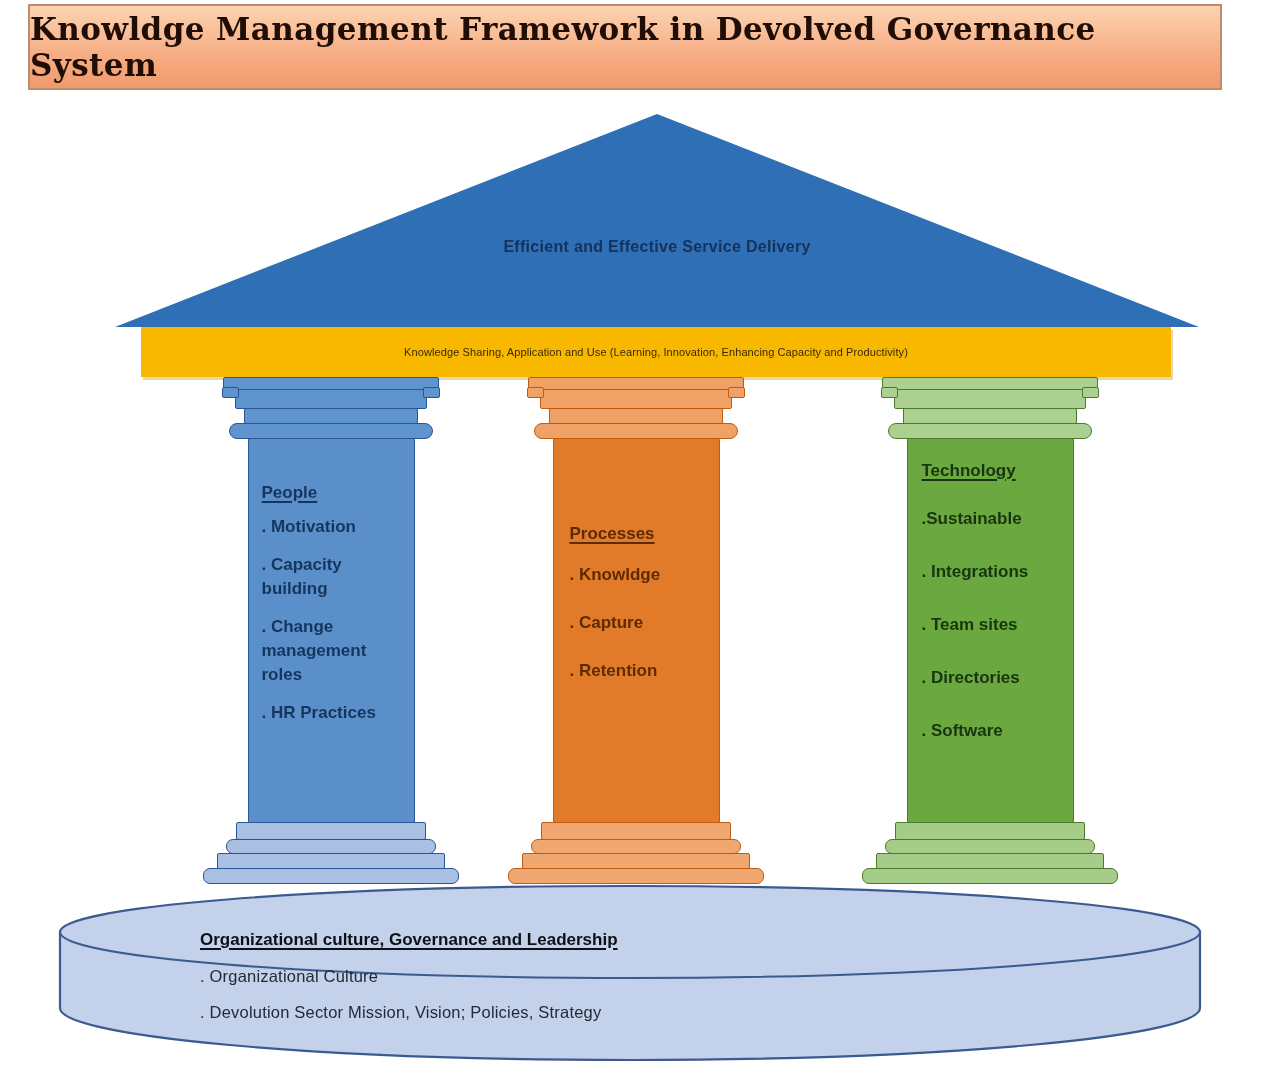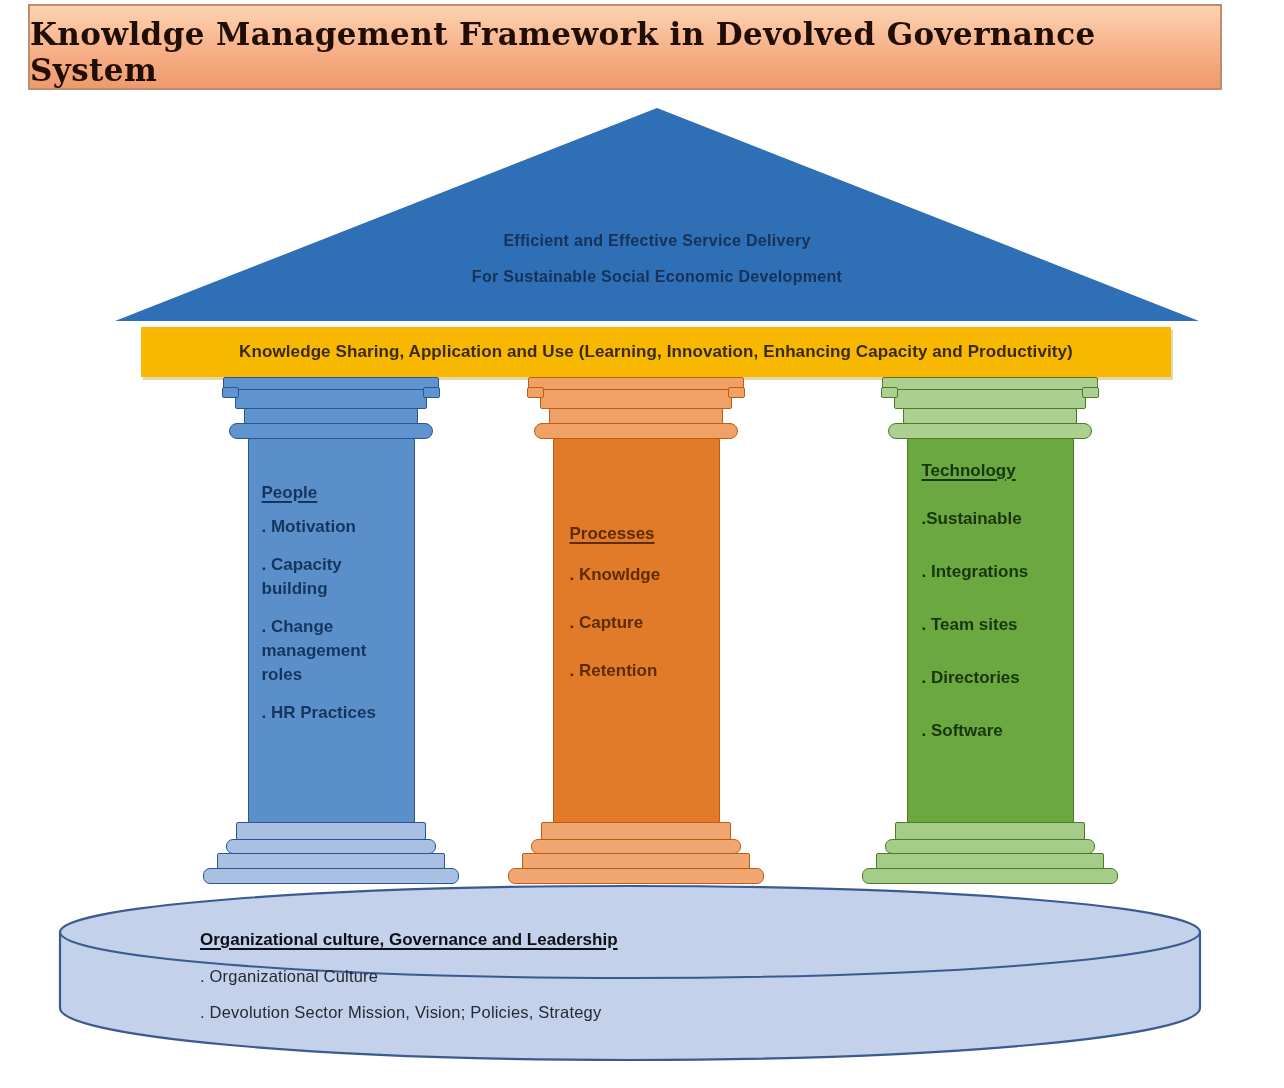--- a/index.html
+++ b/index.html
@@ -7,45 +7,45 @@
   #stage {
     position:relative; width:1284px; height:1088px; background:#ffffff;
     font-family:"Liberation Sans", sans-serif; overflow:hidden;
   }
 
   
   .title-bar {
     position:absolute; left:28px; top:4px; width:1194px; height:86px;
     background:linear-gradient(180deg,#fcd3b1 0%,#f6ad84 60%,#ef9a6c 100%);
     border:2px solid #b98d6d;
-    display:flex; align-items:flex-end; justify-content:center;
+    display:flex; align-items:center; justify-content:center;
   }
   .title-bar .title-text {
     font-family:"DejaVu Serif","Liberation Serif",serif;
     font-weight:700; font-size:31px; letter-spacing:0.4px; color:#200d05;
   }
 
   
   .roof {
-    position:absolute; left:115px; top:108px; width:1084px; height:213px;
+    position:absolute; left:115px; top:114px; width:1084px; height:213px;
     background:#2f6fb5;
     clip-path:polygon(50% 0%, 100% 100%, 0% 100%);
   }
   .roof-line { position:absolute; width:100%; text-align:center;
     font-weight:700; font-size:16px; letter-spacing:0.3px; color:#14325a; }
   .roof-line.l1 { top:124px; }
   .roof-line.l2 { top:160px; }
 
   
   .beam {
     position:absolute; left:141px; top:327px; width:1030px; height:50px;
     background:#f9b800; box-shadow:2px 3px 0 rgba(180,140,20,.35);
     display:flex; align-items:center; justify-content:center;
   }
-  .beam-text { font-weight:700; font-size:17px; letter-spacing:0.1px; color:#3a2a00; }
+  .beam-text { font-weight:400; font-size:11px; letter-spacing:0.1px; color:#3a2a00; }
 
   
   .pillar { position:absolute; top:377px; width:260px; z-index:2;
     display:flex; flex-direction:column; align-items:center; }
   .pillar.p-blue   { left:201px; --shaft:#5b8fca; --cap:#6094ce; --base:#a9c0e3; --line:#2a5697; --ink:#14365e; }
   .pillar.p-orange { left:506px; --shaft:#e17b2a; --cap:#efa166; --base:#f0a771; --line:#c05c10; --ink:#5e2b00; }
   .pillar.p-green  { left:860px; --shaft:#6ba83f; --cap:#abd08f; --base:#a5cc89; --line:#4d7a2a; --ink:#17350f; }
 
   .tier { border:1.6px solid var(--line); background:var(--cap); border-radius:2px; }
   .cap-plate { width:216px; height:13px; position:relative; }
@@ -92,21 +92,20 @@
 <body>
 
 <div id="stage">
 
   <div class="title-bar">
     <div class="title-text">Knowldge Management Framework in Devolved Governance System</div>
   </div>
 
   <div class="roof">
     <div class="roof-line l1">Efficient and Effective Service Delivery</div>
-    <div class="roof-line l2">For Sustainable Social Economic Development</div>
   </div>
 
   <div class="beam">
     <div class="beam-text">Knowledge Sharing, Application and Use (Learning, Innovation, Enhancing Capacity and Productivity)</div>
   </div>
 
   <div class="pillar p-blue">
     <div class="tier cap-plate"></div>
     <div class="tier cap-t2"></div>
     <div class="tier cap-t3"></div>

